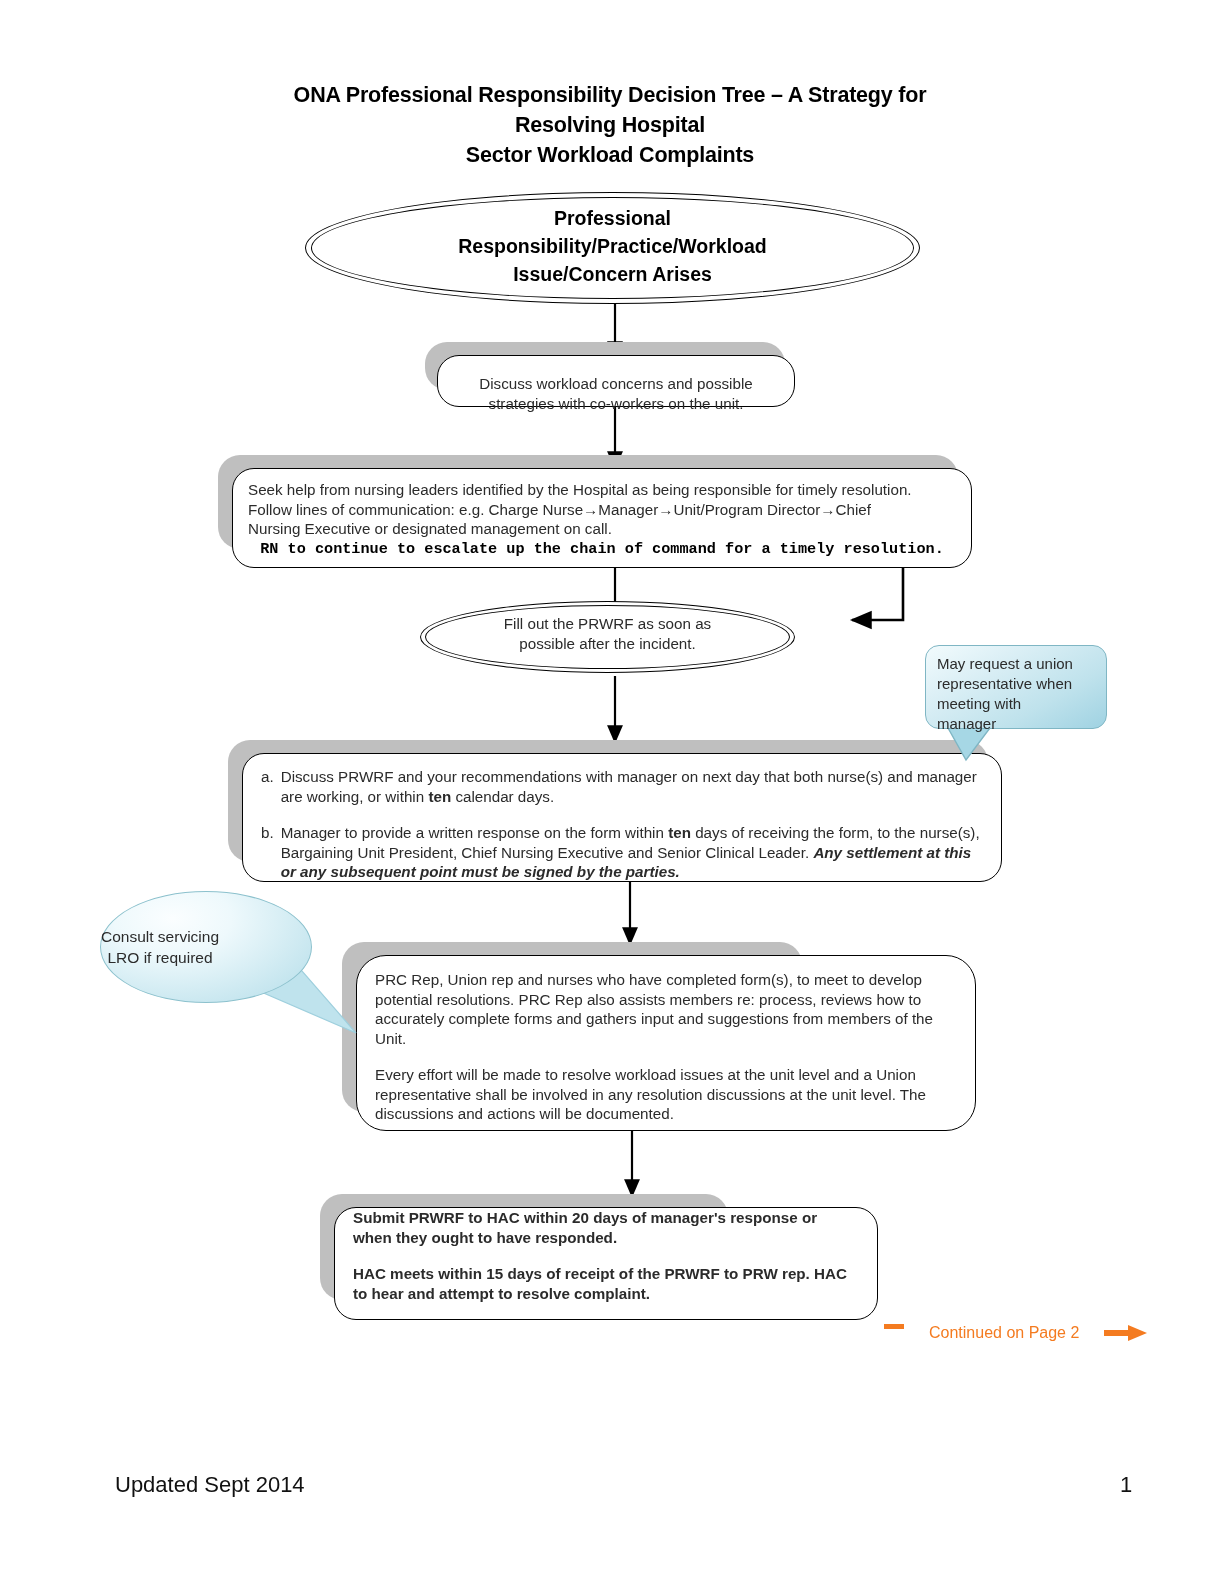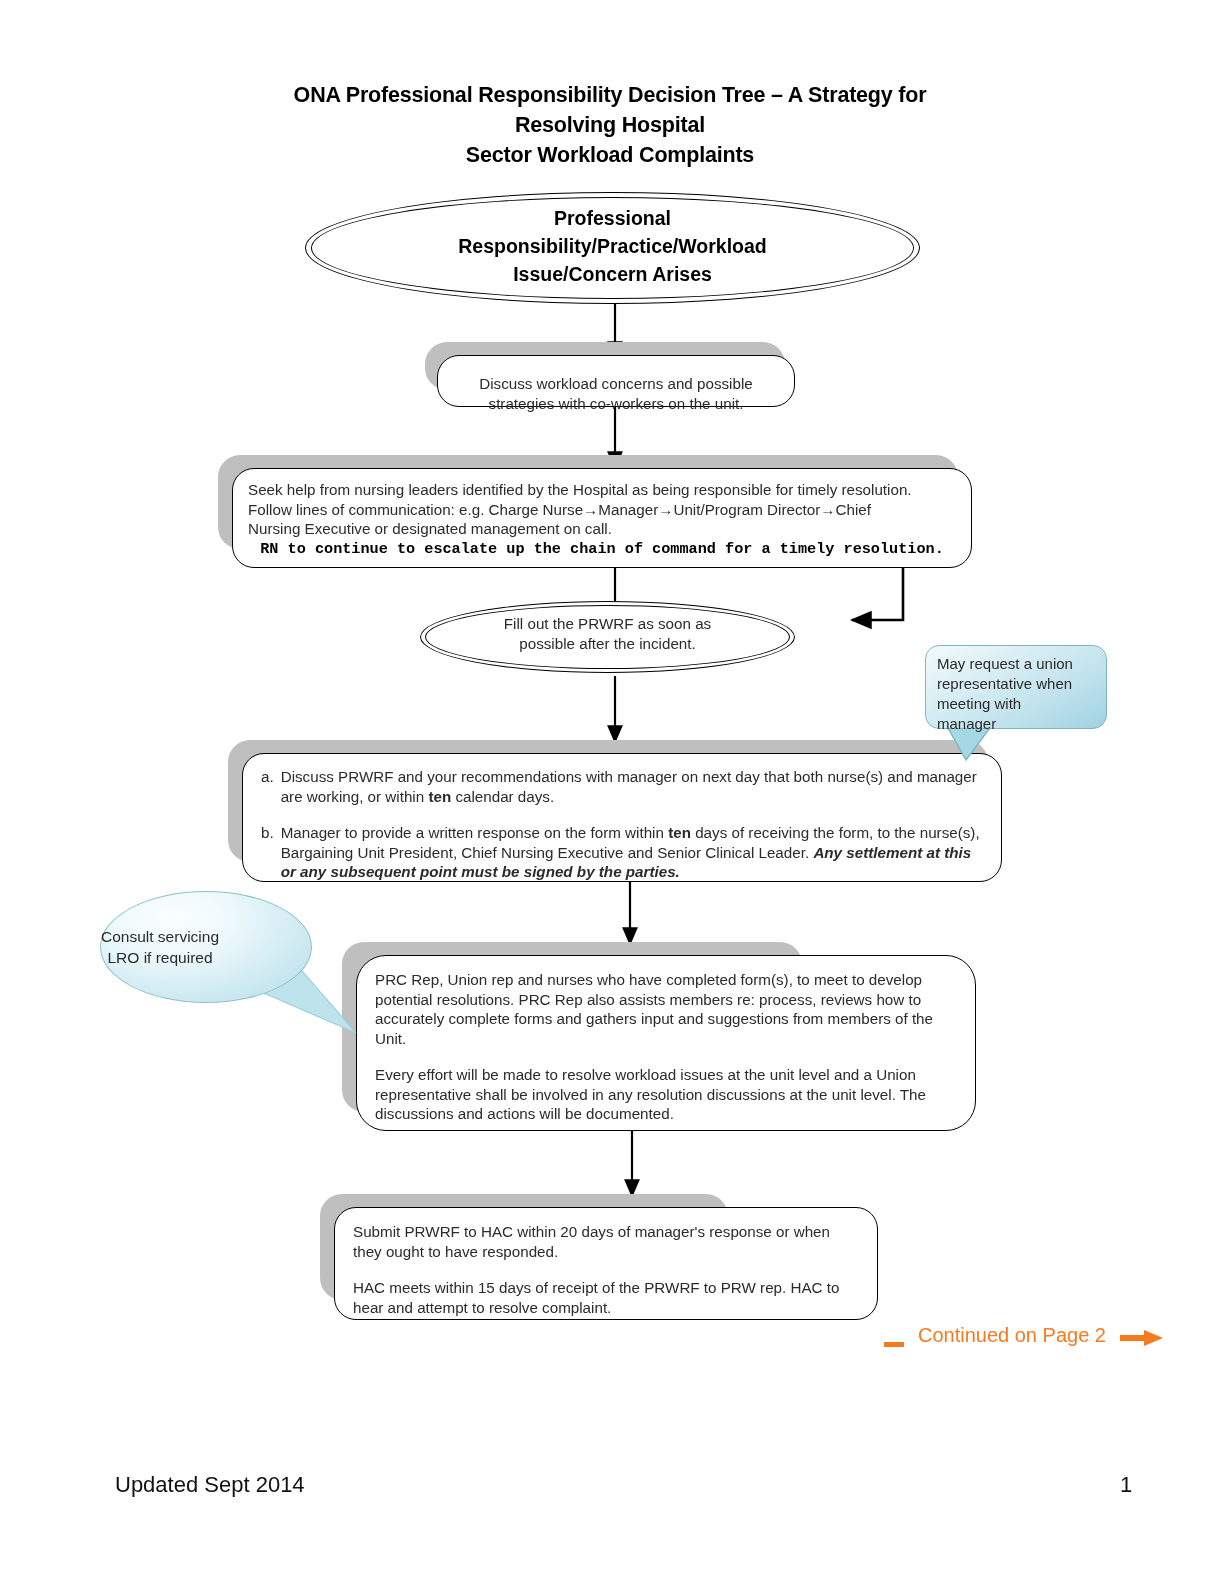--- a/index.html
+++ b/index.html
@@ -123,24 +123,24 @@
     align-items: center;
     justify-content: flex-start;
     text-align: center;
     z-index: 7;
   }
 
   
   .continued {
     position: absolute;
     color: #f47b20;
-    font-size: 20px;
+    font-size: 16px;
     display: flex;
-    align-items: flex-end;
-    gap: 14px;
+    align-items: flex-start;
+    gap: 25px;
     z-index: 8;
     white-space: nowrap;
   }
   .cont-dash {
     display: inline-block;
     width: 20px;
     height: 5px;
     background: #f47b20;
   }
 
@@ -268,21 +268,21 @@
   <div class="procbox" style="left:356px; top:955px; width:620px; height:176px;border-radius:30px;">
     <div class="pad" style="padding:14px 18px;">
       <div>PRC Rep, Union rep and nurses who have completed form(s), to meet to develop potential resolutions. PRC Rep also assists members re: process, reviews how to accurately complete forms and gathers input and suggestions from members of the Unit.</div>
       <div class="para-gap"></div>
       <div>Every effort will be made to resolve workload issues at the unit level and a Union representative shall be involved in any resolution discussions at the unit level. The discussions and actions will be documented.</div>
     </div>
   </div>
 
   <div class="procshadow" style="left:320px; top:1194px; width:408px; height:106px;"></div>
   <div class="procbox" style="left:334px; top:1207px; width:544px; height:113px;">
-    <div class="pad" style="padding:14px 18px;">
+    <div class="pad" style="padding:0 18px;font-weight:bold;">
       <div>Submit PRWRF to HAC within 20 days of manager's response or when they ought to have responded.</div>
       <div class="para-gap"></div>
       <div>HAC meets within 15 days of receipt of the PRWRF to PRW rep. HAC to hear and attempt to resolve complaint.</div>
     </div>
   </div>
 
   <svg id="connectors-top" viewBox="0 0 1215 1571">
 
     <g>
       <path d="M948,728 L990,728 L966,760 z" fill="#a6d7e5" stroke="#7fb6c4" stroke-width="1.4"></path>

